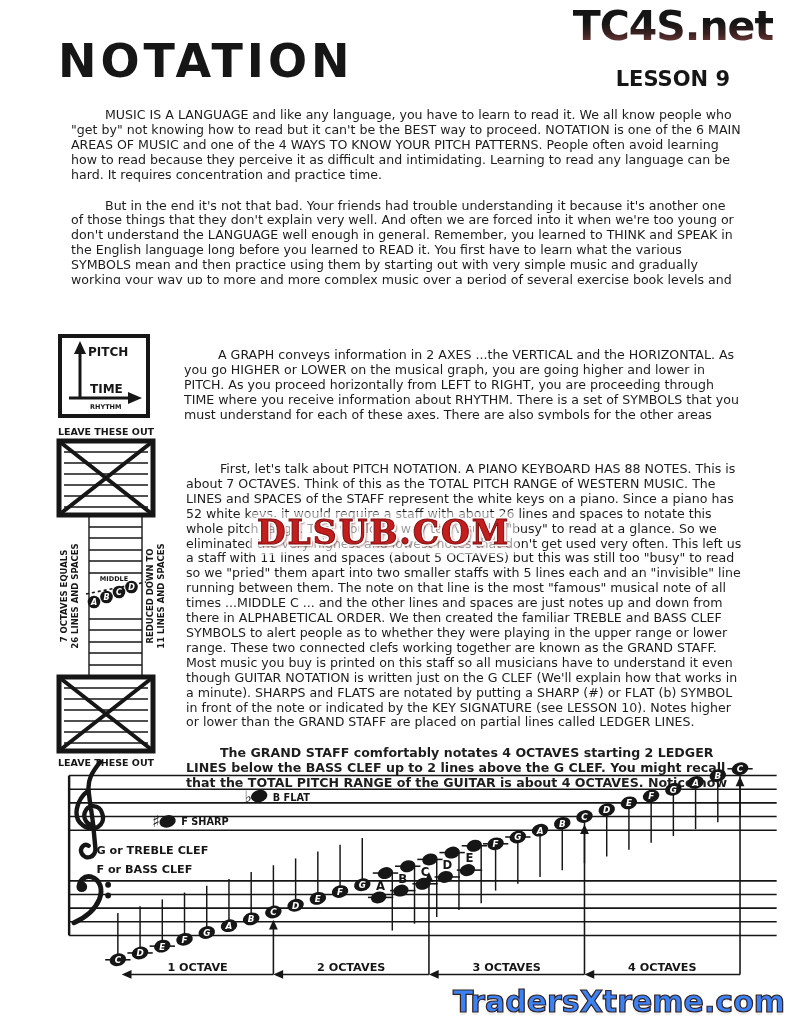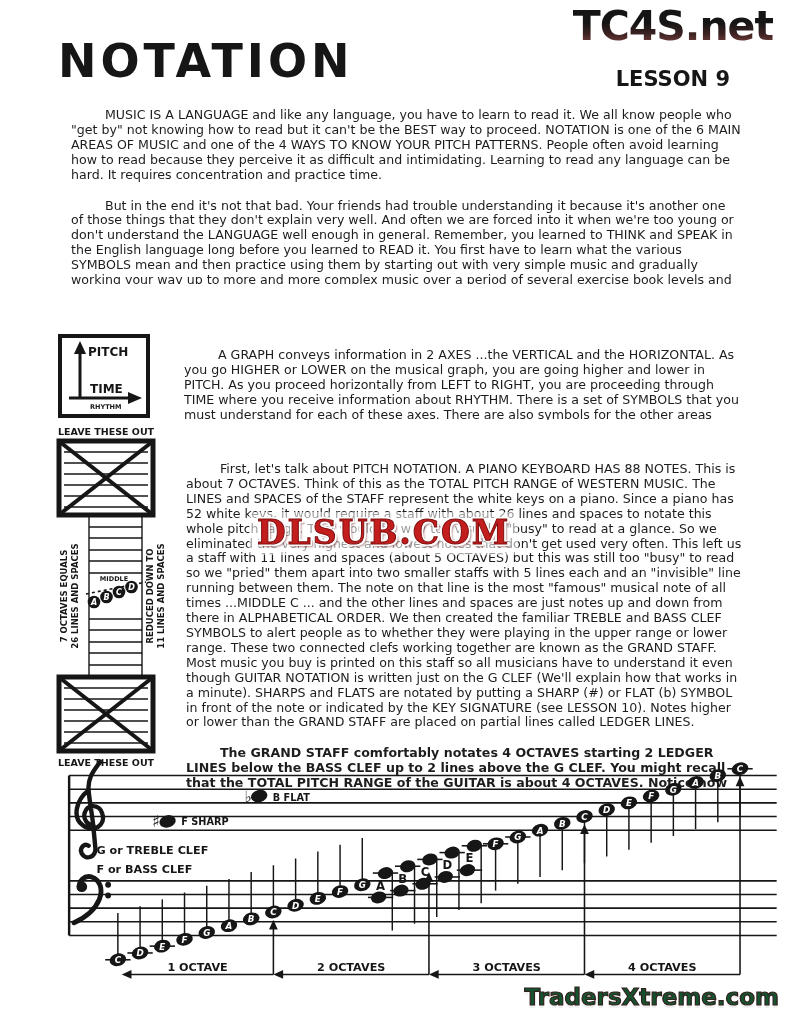--- a/index.html
+++ b/index.html
@@ -25,22 +25,22 @@
   #pitch-main{position:absolute;left:170px;top:446px;width:588px;height:344px;overflow:hidden;}
   #pitch-main p+p{margin-top:0;font-weight:bold;}
   
   #watermark{position:absolute;left:249px;top:489px;z-index:5;padding:1px 8px 3px 8px;
       background:rgba(255,255,255,0.55);border-radius:3px;
       font-family:"DejaVu Serif","Liberation Serif",serif;font-weight:900;font-size:33px;letter-spacing:2px;
       color:#c41d1d;-webkit-text-stroke:1px #7d0d0d;
       text-shadow:-2px 0 0 #fff,2px 0 0 #fff,0 -2px 0 #fff,0 2px 0 #fff,-2px -2px 0 #fff,2px 2px 0 #fff,3px 3px 2px rgba(90,0,0,.45);margin-top:23px;}
   
   #staff-wrap{position:absolute;left:48px;top:760px;}
-  #footer-logo{position:absolute;right:12px;top:984px;font-size:23px;font-weight:bold;letter-spacing:0px;
-      color:#14532d;-webkit-text-stroke:1.2px #33201f;
+  #footer-logo{position:absolute;right:6px;top:984px;font-size:30px;font-weight:bold;letter-spacing:0px;
+      color:#3b82f6;-webkit-text-stroke:1.2px #33201f;
       text-shadow:0 0 3px #fff,-2px 0 1px #fff,2px 0 1px #fff,0 -2px 1px #fff,0 3px 1px #eee;}
   svg text{font-family:"DejaVu Sans","Liberation Sans",sans-serif;}
 </style>
 </head>
 <body>
 
 <div id="page">
 
   <div id="page-title">NOTATION</div>
 

